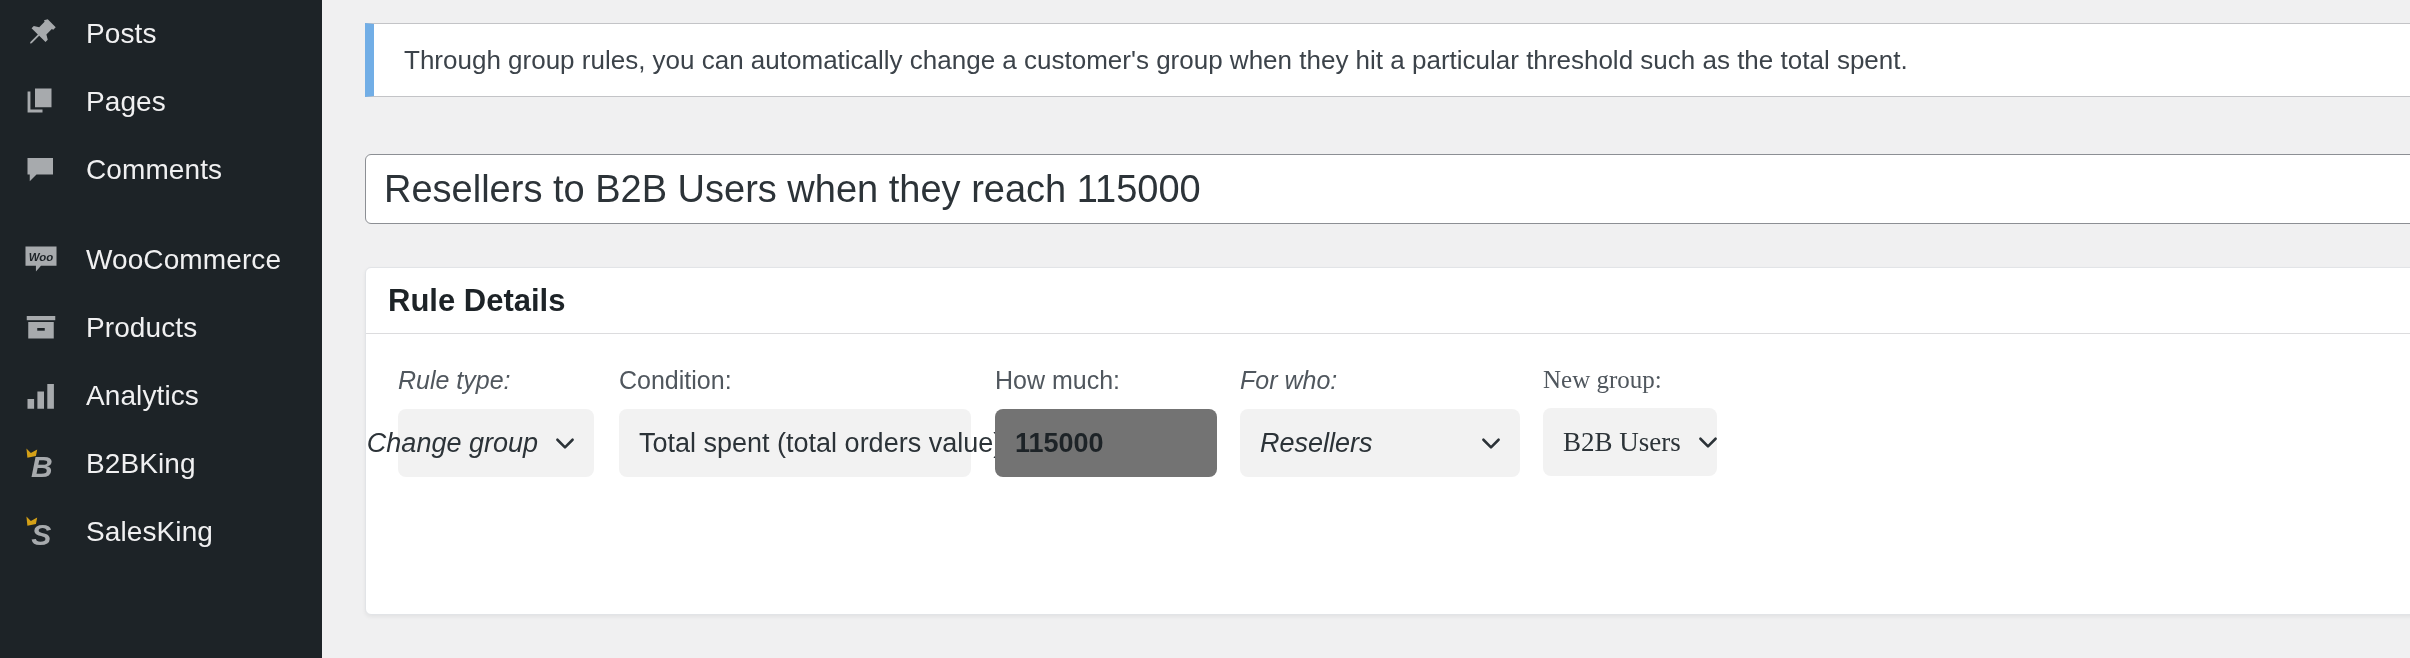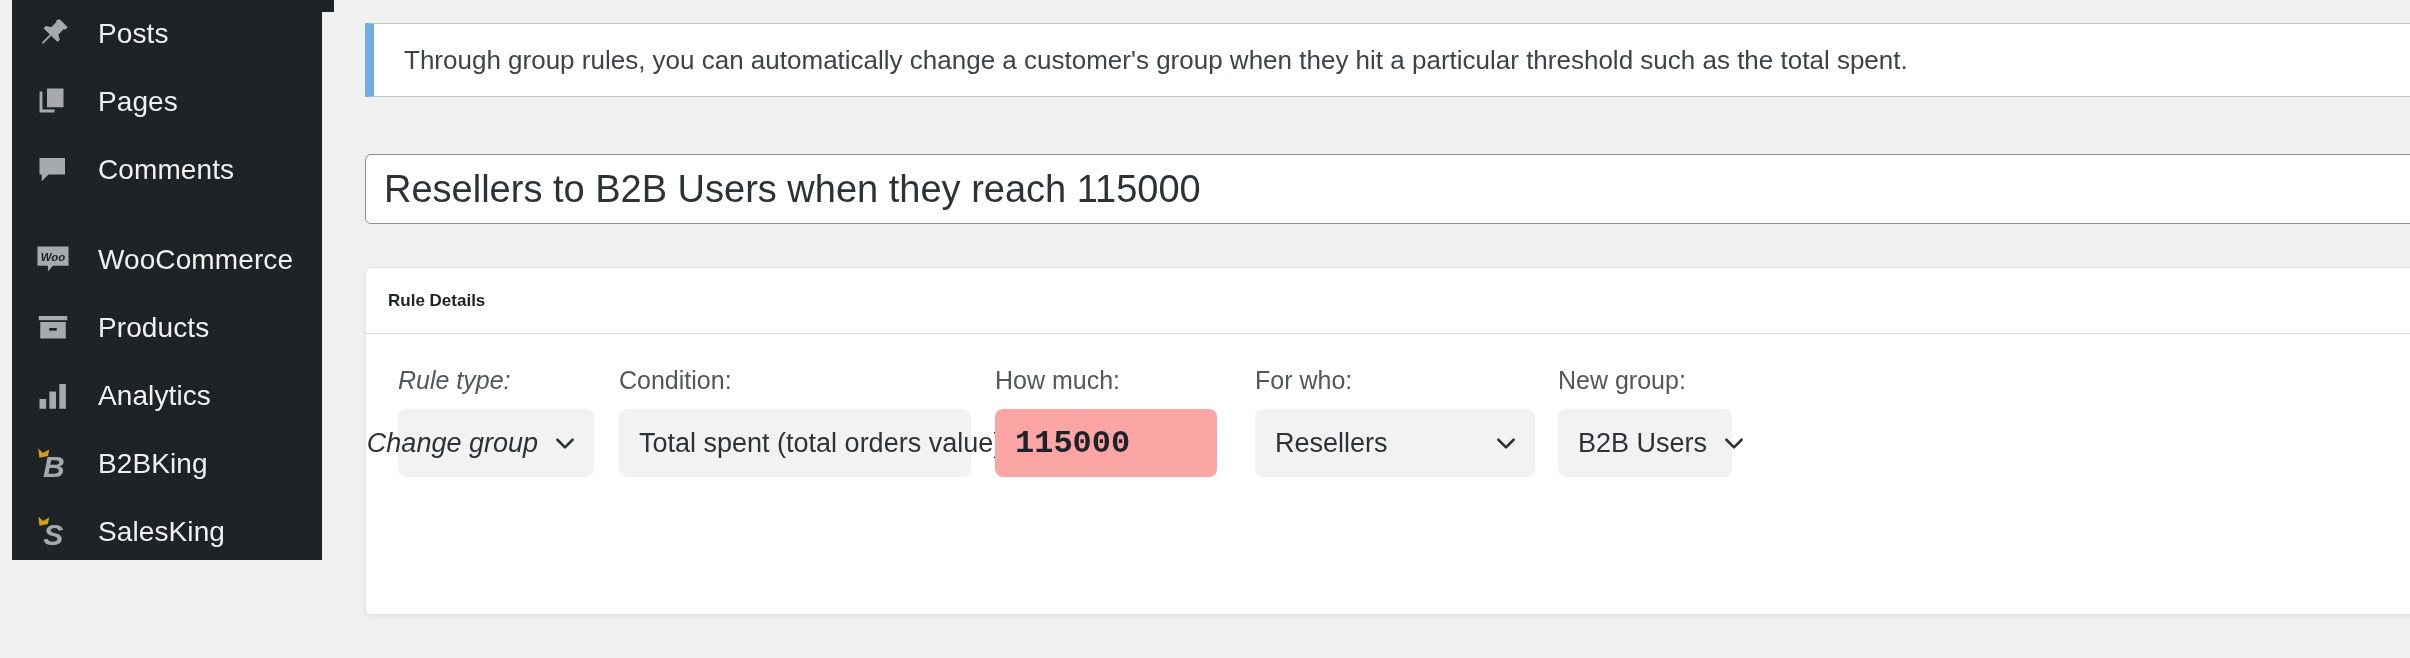--- a/index.html
+++ b/index.html
@@ -8,22 +8,22 @@
     height: 658px;
     overflow: hidden;
     background: #f0f0f1;
     font-family: "Liberation Sans", sans-serif;
   }
   #root { position: relative; width: 2410px; height: 658px; }
 
   
   #sidebar {
     position: absolute;
-    left: 12px; top: 0;
-    width: 322px; height: 560px;
+    left: 0; top: 0;
+    width: 322px; height: 658px;
     background: #1d2327;
     overflow: hidden;
   }
   .nav-sep { height: 22px; }
   .nav-item {
     display: flex;
     align-items: center;
     height: 68px;
     padding-left: 14px;
     cursor: pointer;
@@ -109,21 +109,21 @@
     overflow: hidden;
   }
   #card-header {
     height: 66px;
     border-bottom: 1px solid #dcdcde;
     display: flex;
     align-items: center;
     padding-left: 22px;
   }
   #card-title {
-    font-size: 17px;
+    font-size: 31px;
     font-weight: bold;
     color: #1d2327;
   }
   #card-body {
     padding: 32px 22px 0 22px;
     display: flex;
     align-items: flex-start;
   }
   .field { margin-right: 0; }
   .field-label {
@@ -151,37 +151,37 @@
   .chev {
     margin-left: 14px;
     width: 26px; height: 26px;
     flex: 0 0 auto;
     display: block;
   }
   .chev.pushright { margin-left: auto; padding-left: 24px; box-sizing: content-box; }
   .num-input {
     height: 68px;
     width: 100%;
-    background: #fca5a5;
+    background: #737373;
     border: none;
     border-radius: 8px;
-    font-family: Liberation Mono, monospace;
-    font-size: 32px;
+    font-family: Liberation Sans, sans-serif;
+    font-size: 27px;
     font-weight: bold;
     color: #1d2327;
     padding: 0 20px;
     outline: none;
   }
 
   
   #f-ruletype  { width: 196px; margin-left: 10px; font-style: italic; }
   #f-condition { width: 352px; margin-left: 25px; }
   #f-howmuch   { width: 222px; margin-left: 24px; }
-  #f-forwho    { width: 280px; margin-left: 38px; }
-  #f-newgroup  { width: 174px; margin-left: 23px; }
+  #f-forwho    { width: 280px; margin-left: 23px; font-style: italic; }
+  #f-newgroup  { width: 174px; margin-left: 23px; font-family: Liberation Serif, serif; }
 
   #f-forwho .fake-select { width: 280px; }
   #f-ruletype .fake-select { width: 196px; justify-content: flex-end; }
   #f-condition .fake-select { width: 352px; }
   #f-newgroup .fake-select { width: 174px; justify-content: space-between; }
 </style>
 </head>
 <body>
 
 <div id="root">

